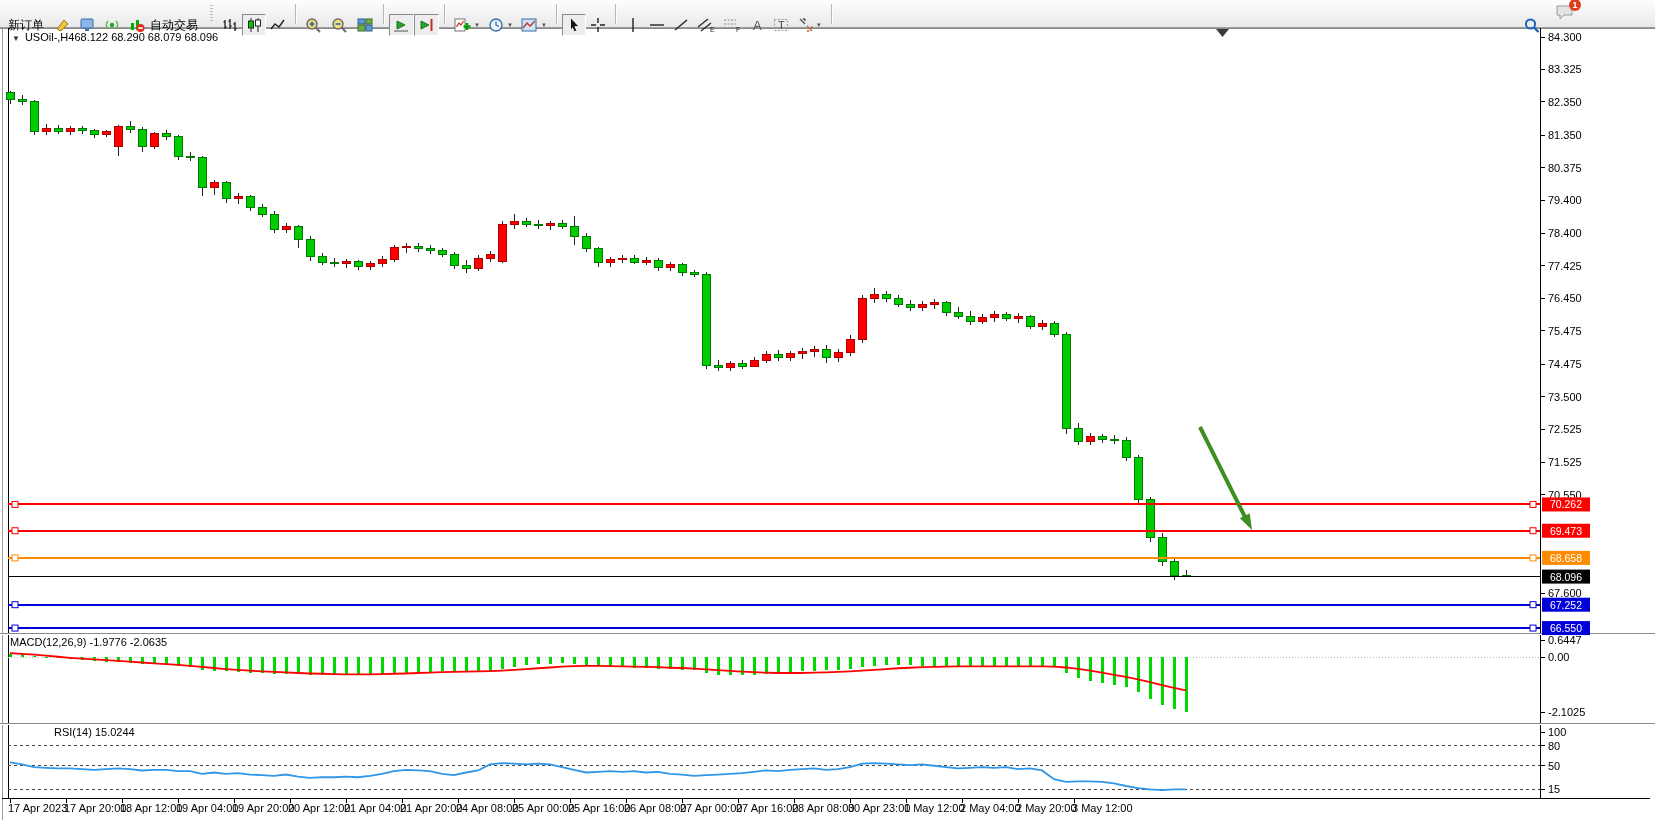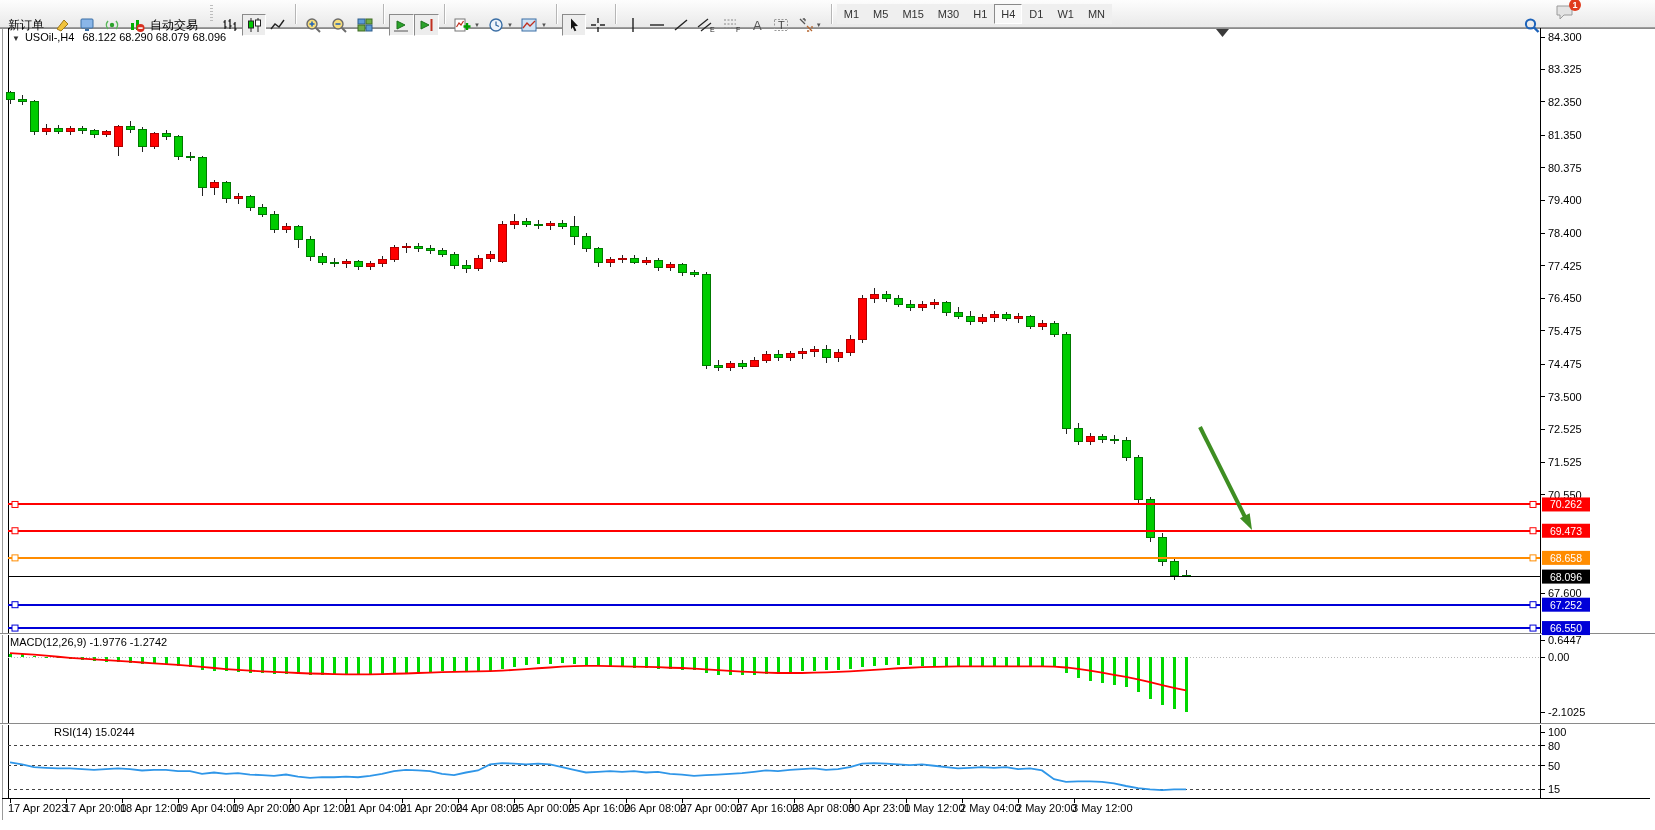--- a/index.html
+++ b/index.html
@@ -24,21 +24,21 @@
     font-size:11px;color:#333;border:1px solid transparent;}
   .tf-btn.pressed{border:1px solid;border-color:#8a8a8a #fff #fff #8a8a8a;background:#f7f7f7;}
   .tb-right{margin-left:auto;display:flex;align-items:center;margin-right:80px;}
   .badge{position:absolute;top:-4px;right:-6px;width:12px;height:12px;border-radius:50%;
     background:#e03c1e;color:#fff;font-size:9px;font-weight:bold;display:flex;
     align-items:center;justify-content:center;}
   .bubble-wrap{position:relative;margin-left:10px;}
   
   .chart-title{position:absolute;left:12px;top:31px;z-index:5;font-size:11px;color:#000;white-space:nowrap;}
   .chart-title .collapse{font-size:8px;color:#333;margin-right:5px;}
-  .chart-title .ohlc{margin-left:8px;}
+  .chart-title .ohlc{}
   .pane-label{position:absolute;left:10px;z-index:5;font-size:11px;color:#000;white-space:nowrap;}
   .pane-label.macd{top:636px;}
   .pane-label.rsi{top:726px;padding-left:44px;}
   svg text{font-family:"Liberation Sans",sans-serif;}
 </style>
 </head>
 <body>
 
 <div class="app">
 
@@ -215,31 +215,20 @@
       <button class="tb-btn">
         <svg width="16" height="16">
             <path d="M3,3 L7,7 M7,3 L3,7" stroke="#7a4fb5" stroke-width="0"></path>
             <path d="M2,2 l5,5 M7,2 l-2.2,0 M7,2 l0,2.2" stroke="#555" stroke-width="1.3" fill="none"></path>
             <path d="M14,14 l-5,-5 M9,14 l2.2,0 M14,9 l0,2.2" stroke="#b5652f" stroke-width="1.3" fill="none"></path>
           </svg>
         <span class="caret">▼</span>
       </button>
     </div>
     <div class="tb-sep"></div>
-    <div class="tb-group" id="tf-group">
-        <button class="tf-btn">M1</button>
-        <button class="tf-btn">M5</button>
-        <button class="tf-btn">M15</button>
-        <button class="tf-btn">M30</button>
-        <button class="tf-btn">H1</button>
-        <button class="tf-btn pressed">H4</button>
-        <button class="tf-btn">D1</button>
-        <button class="tf-btn">W1</button>
-        <button class="tf-btn">MN</button>
-      </div>
     <div class="tb-right">
       <button class="tb-btn">
         <svg width="18" height="17">
             <circle cx="7.5" cy="7" r="4.6" fill="none" stroke="#1c62b9" stroke-width="2"></circle>
             <line x1="11" y1="10.5" x2="15.5" y2="15" stroke="#1c62b9" stroke-width="2.4"></line>
           </svg>
       </button>
       <div class="bubble-wrap">
         <svg width="20" height="18">
             <path d="M2,3 h15 v9 h-8 l-4,4 v-4 h-3 Z" fill="#e3e3e3" stroke="#9a9a9a"></path>
@@ -677,15 +666,15 @@
       <text x="960" y="812" font-size="11" fill="#000" text-anchor="start">2 May 04:00</text>
       <line x1="1018" y1="798" x2="1018" y2="803" stroke="#000" shape-rendering="crispEdges"></line>
       <text x="1016" y="812" font-size="11" fill="#000" text-anchor="start">2 May 20:00</text>
       <line x1="1074" y1="798" x2="1074" y2="803" stroke="#000" shape-rendering="crispEdges"></line>
       <text x="1072" y="812" font-size="11" fill="#000" text-anchor="start">3 May 12:00</text>
     </svg>
 
   <div class="chart-title">
     <span class="collapse">▼</span><span>USOil-,H4</span><span class="ohlc">68.122 68.290 68.079 68.096</span>
   </div>
-  <div class="pane-label macd">MACD(12,26,9) -1.9776 -1.2742</div>
+  <div class="pane-label macd">MACD(12,26,9) -1.9776 -2.0635</div>
   <div class="pane-label rsi">RSI(14) 15.0244</div>
 </div>
 
 </body></html>

